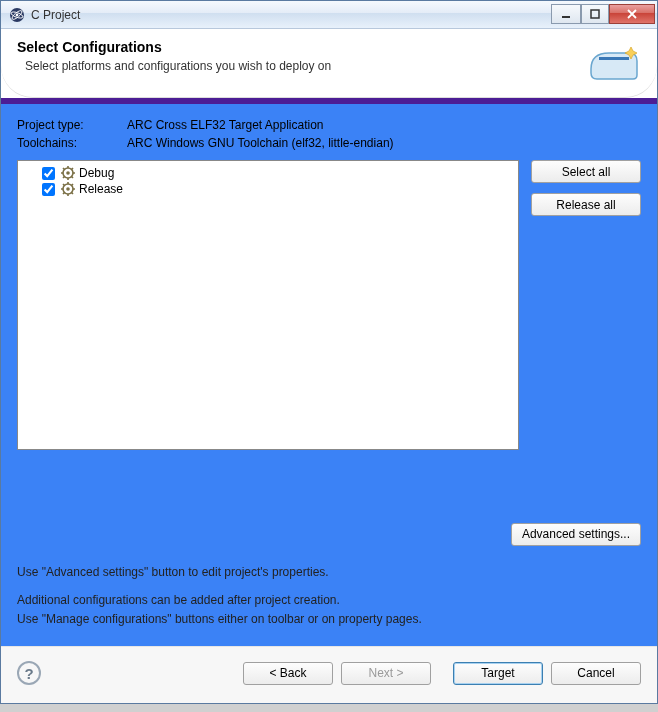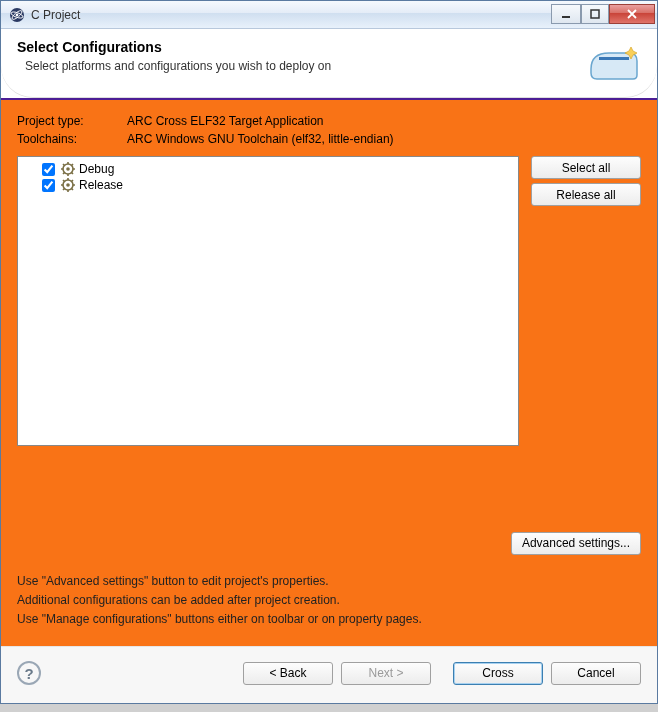--- a/index.html
+++ b/index.html
@@ -11,34 +11,34 @@
 .winbtns { display: flex; gap: 0; align-items: flex-start; margin-top: -2px; }
 .winbtn { width: 30px; height: 20px; border: 1px solid #8a9aae; background: linear-gradient(to bottom,#f6f9fc,#dfe7f0); display: flex; align-items: center; justify-content: center; font-size: 10px; color: #444; }
 .winbtn.max { width: 28px; }
 .winbtn.close { width: 46px; background: linear-gradient(to bottom,#e9a0a0 0%,#d96f66 45%,#c94439 46%,#e0746a 100%); border-color: #9c4038; color: #fff; }
 .winbtn svg { display:block; }
 .header { background: #fff; padding: 10px 16px 14px 16px; border-bottom: 1px solid #ddd; display: flex; align-items: flex-start; border-radius: 32px; }
 .header-text { flex: 1; }
 .header h1 { font-size: 14px; font-weight: bold; color: #000; margin-bottom: 4px; }
 .header p { font-size: 12px; color: #333; padding-left: 8px; }
 .header-icon { width: 56px; height: 44px; margin-left: 10px; }
-.content { flex: 1; background: #f97316; padding: 14px 16px 16px 16px; display: flex; flex-direction: column; border-top: 2px solid #4c1d95; border-bottom: 1px solid #e6e6e6; }
+.content { flex: 1; background: #3b82f6; padding: 14px 16px 16px 16px; display: flex; flex-direction: column; border-top: 6px solid #4c1d95; border-bottom: 1px solid #e6e6e6; }
 .info-row { display: flex; margin-bottom: 4px; font-size: 12px; }
 .info-label { width: 110px; }
 .config-area { display: flex; margin-top: 6px; flex: 1; min-height: 0; }
 .config-list { flex: 1; background: #fff; border: 1px solid #888; padding: 4px 6px; overflow: auto; height: 290px; }
 .config-item { display: flex; align-items: center; gap: 4px; padding: 1px 18px; font-size: 12px; }
 .config-item input[type=checkbox] { margin-right: 2px; }
 .gear-icon { width: 14px; height: 14px; }
-.side-btns { display: flex; flex-direction: column; gap: 4px; margin-left: 12px; }
+.side-btns { display: flex; flex-direction: column; gap: 10px; margin-left: 12px; }
 .btn { min-width: 110px; height: 23px; background: linear-gradient(to bottom,#fdfdfd,#ececec); border: 1px solid #a0a0a0; border-radius: 3px; font-size: 12px; color: #000; cursor: pointer; padding: 0 10px; }
 .advanced-row { display: flex; justify-content: flex-end; margin-top: 10px; }
 .tips { margin-top: 18px; font-size: 12px; color: #222; line-height: 1.4; }
 .tips p { margin-bottom: 2px; }
-.tips .gap { margin-top: 3px; }
+.tips .gap { margin-top: 12px; }
 .footer { background: #f7f7f7; padding: 14px 16px 18px 16px; display: flex; align-items: center; }
 .help-icon { width: 24px; height: 24px; border: 2px solid #9aa7b5; border-radius: 50%; display: flex; align-items: center; justify-content: center; color: #6a7a8a; font-weight: bold; font-size: 15px; cursor: pointer; }
 .footer-btns { margin-left: auto; display: flex; gap: 8px; }
 .footer .btn { min-width: 90px; }
 .btn.disabled { color: #9a9a9a; }
 .btn.default { border: 1px solid #3c7fb1; box-shadow: inset 0 0 0 1px #a7d1f0; }
 .spacer { width: 6px; }
 </style>
 </head>
 <body>
@@ -148,17 +148,17 @@
       <p>Use "Manage configurations" buttons either on toolbar or on property pages.</p>
     </div>
   </div>
 
   <div class="footer">
     <div class="help-icon">?</div>
     <div class="footer-btns">
       <button class="btn">&lt; Back</button>
       <button class="btn disabled" disabled="">Next &gt;</button>
       <div class="spacer"></div>
-      <button class="btn default">Cross</button>
+      <button class="btn default">Target</button>
       <button class="btn">Cancel</button>
     </div>
   </div>
 </div>
 
 </body></html>

